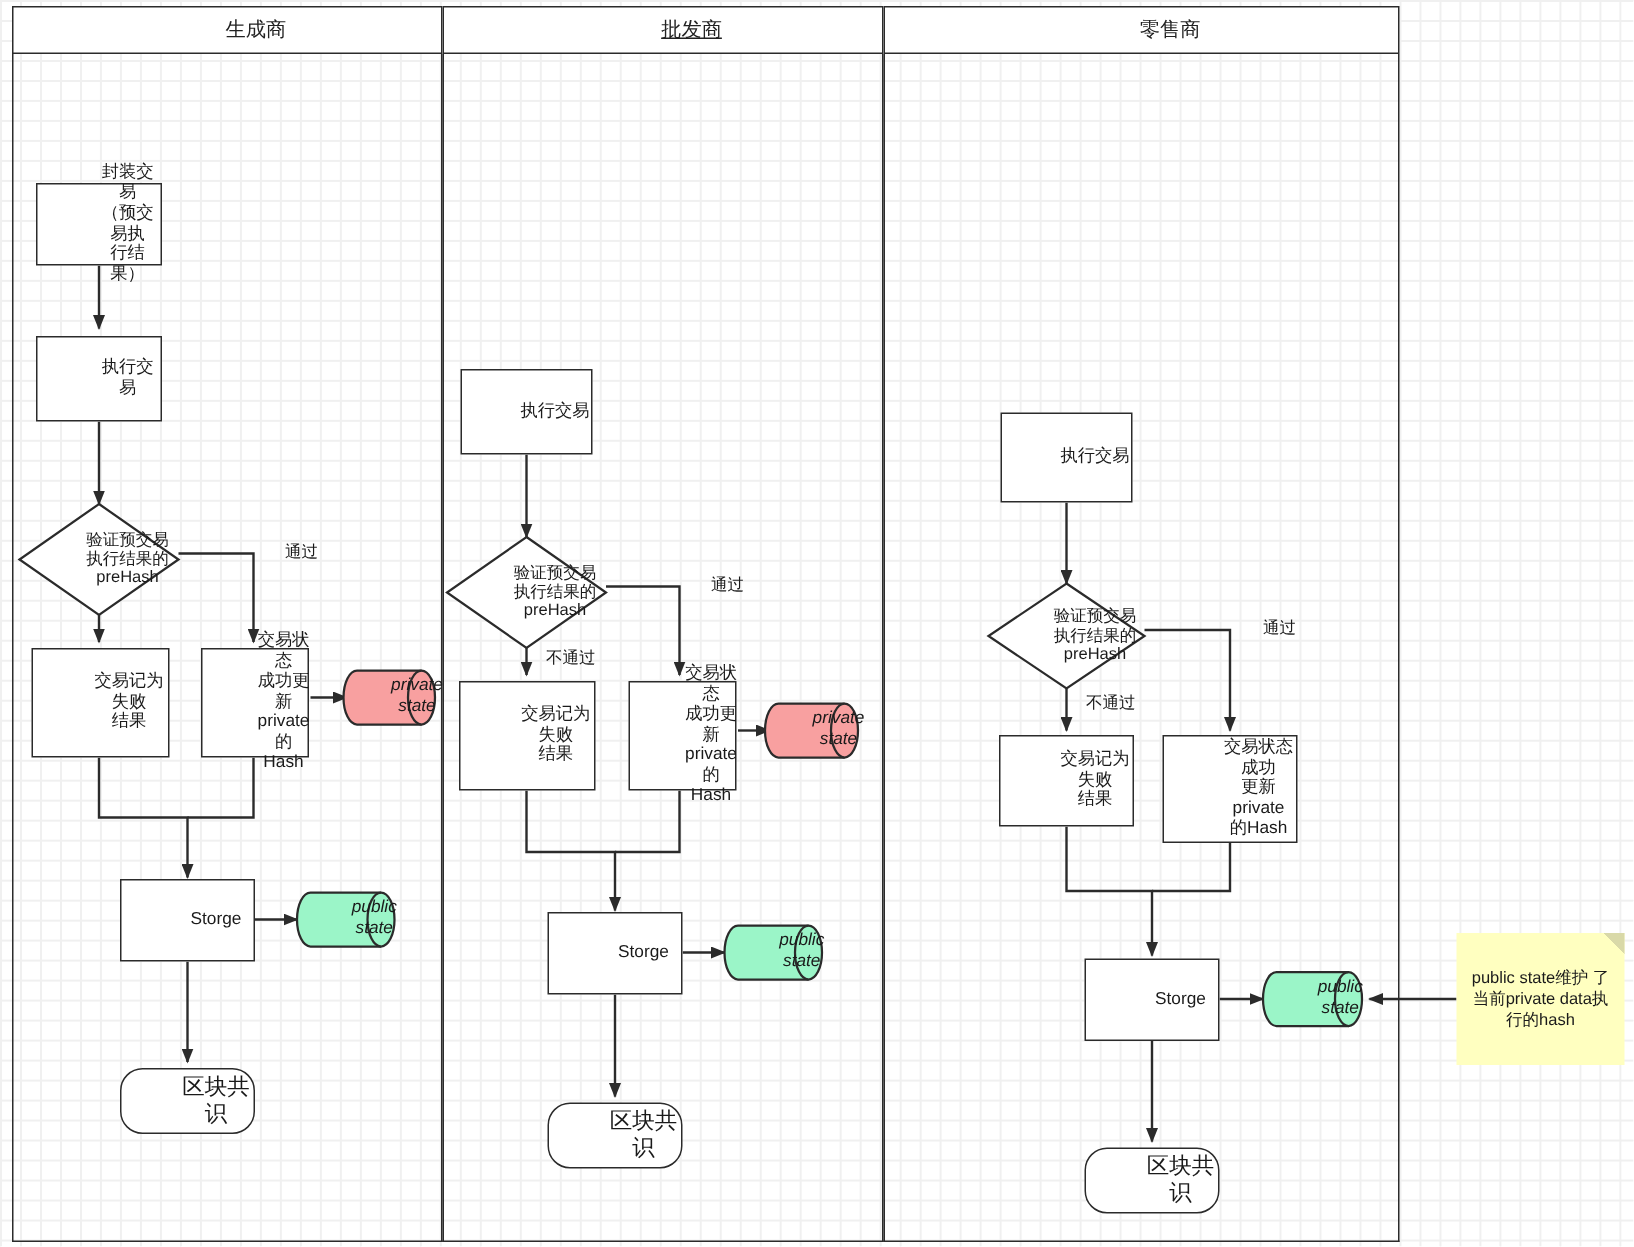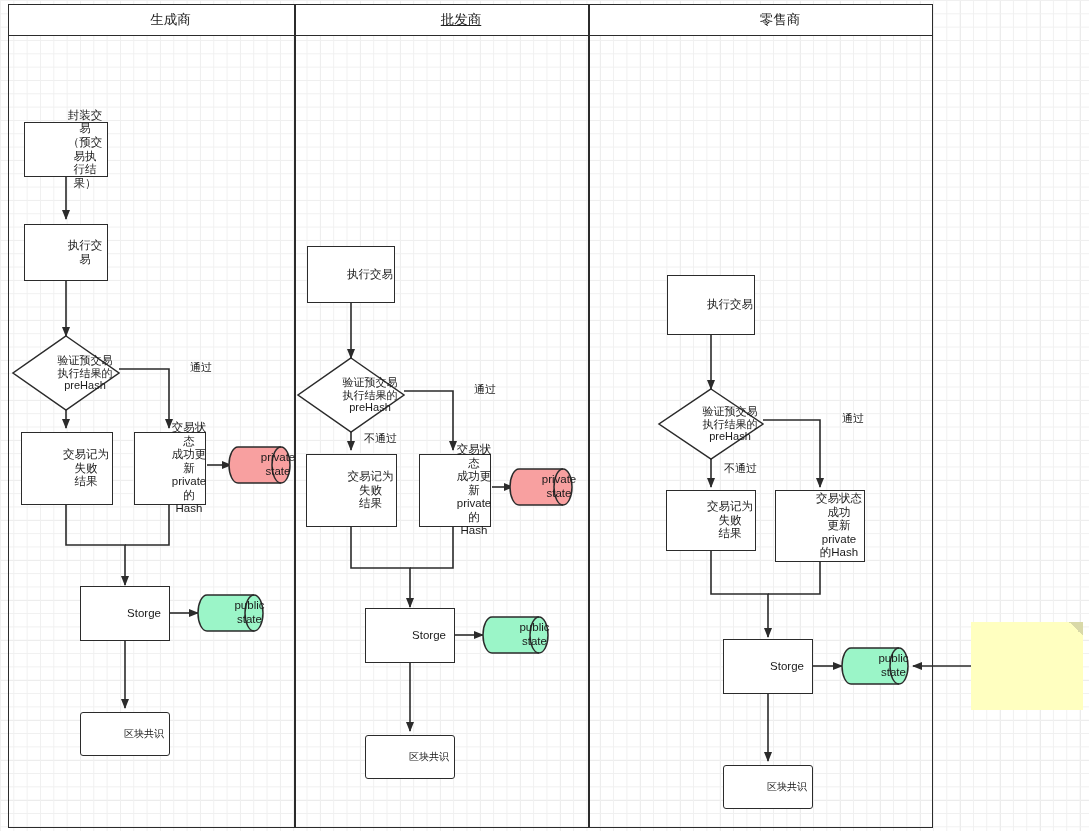--- a/index.html
+++ b/index.html
@@ -52,42 +52,43 @@
     border-bottom: 1.6px solid #2b2b2b;
   }
   .proc {
     background: #ffffff;
     border: 1.5px solid #2b2b2b;
     font-size: 11.5px;
   }
   .term {
     background: #ffffff;
     border: 1.5px solid #2b2b2b;
-    border-radius: 3px;
-    font-size: 10px;
+    border-radius: 15px;
+    font-size: 15px;
     justify-content: center;
   }
   .diamond-label {
     font-size: 11px;
     z-index: 4;
     background: transparent;
     pointer-events: none;
   }
   .edge-label {
     position: absolute;
     font-size: 11px;
     color: #1a1a1a;
     background: transparent;
     white-space: nowrap;
     margin-left: 36px;
   }
   .cyl-label {
     font-size: 11.5px;
     z-index: 4;
     pointer-events: none;
+    font-style: italic;
   }
   .note {
     position: absolute;
     background: #ffffc0;
     font-size: 11px;
     color: #1a1a1a;
     text-align: center;
     display: flex;
     align-items: center;
     justify-content: center;
@@ -321,15 +322,18 @@
     <span>public
 state</span>
   </div>
 
   <div class="node term" style="left:723px; top:765px; width:90px; height:44px;">
     <span>区块共识</span>
   </div>
 
   <div class="note" style="left:971px; top:622px; width:112px; height:88px;">
     <span class="note-fold"></span>
+    <span>public state维护
+了当前private
+data执行的hash</span>
   </div>
 
 </div>
 
 </body></html>

